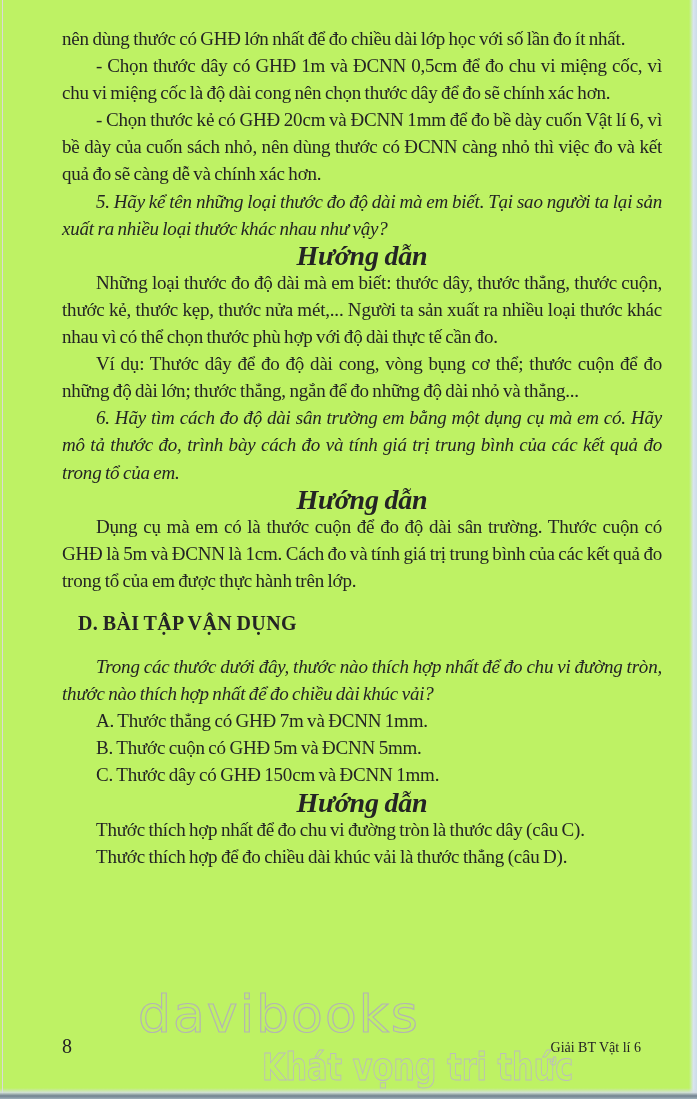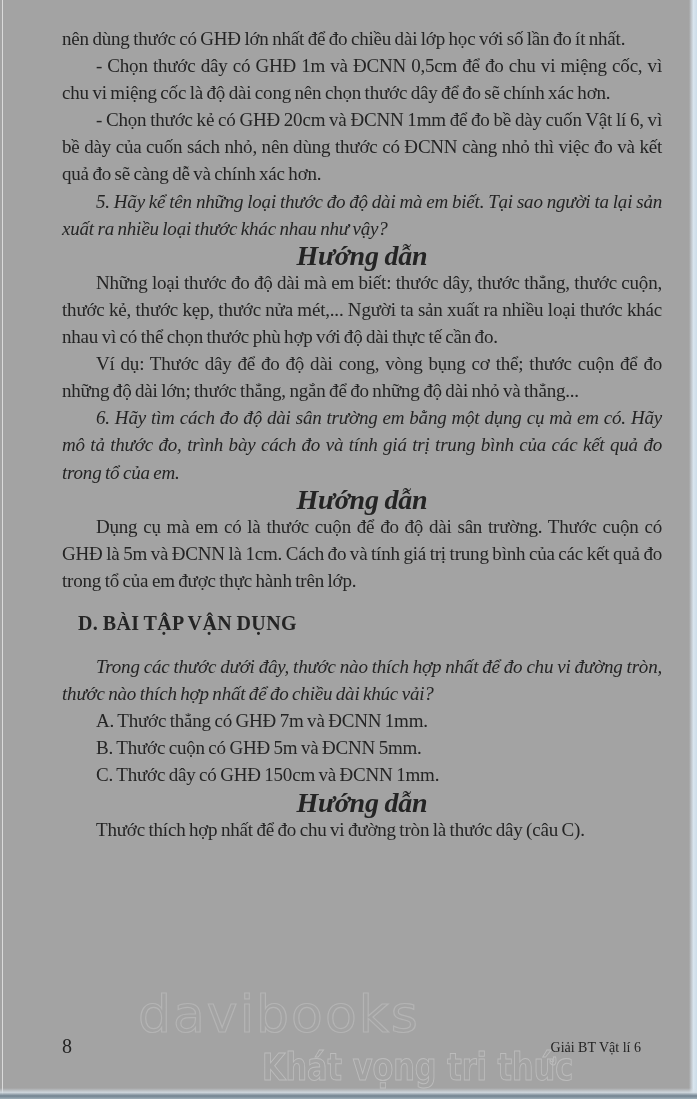--- a/index.html
+++ b/index.html
@@ -2,21 +2,21 @@
 <html><head>
 <meta charset="utf-8">
 <style>
   html, body { margin: 0; padding: 0; }
   body { background: #ffffff; }
 
   .page {
     position: relative;
     width: 697px;
     height: 1099px;
-    background: #a3a3a3;
+    background: #bef264;
     font-family: "Liberation Serif", "DejaVu Serif", serif;
     color: #242424;
     overflow: hidden;
   }
 
   .text-block {
     position: absolute;
     left: 62px;
     top: 25px;
     width: 600px;
@@ -131,20 +131,21 @@
     <p class="para italic">6. Hãy tìm cách đo độ dài sân trường em bằng một dụng cụ mà em có. Hãy mô tả thước đo, trình bày cách đo và tính giá trị trung bình của các kết quả đo trong tổ của em.</p>
     <p class="center-head">Hướng dẫn</p>
     <p class="para">Dụng cụ mà em có là thước cuộn để đo độ dài sân trường. Thước cuộn có GHĐ là 5m và ĐCNN là 1cm. Cách đo và tính giá trị trung bình của các kết quả đo trong tổ của em được thực hành trên lớp.</p>
     <p class="section-head">D. BÀI TẬP VẬN DỤNG</p>
     <p class="para italic">Trong các thước dưới đây, thước nào thích hợp nhất để đo chu vi đường tròn, thước nào thích hợp nhất để đo chiều dài khúc vải?</p>
     <p class="para option">A. Thước thẳng có GHĐ 7m và ĐCNN 1mm.</p>
     <p class="para option">B. Thước cuộn có GHĐ 5m và ĐCNN 5mm.</p>
     <p class="para option">C. Thước dây có GHĐ 150cm và ĐCNN 1mm.</p>
     <p class="center-head">Hướng dẫn</p>
     <p class="para">Thước thích hợp nhất để đo chu vi đường tròn là thước dây (câu C).</p>
+    <p class="para option">Thước thích hợp để đo chiều dài khúc vải là thước thẳng (câu D).</p>
   </div>
 
   <div class="watermark wm1">davibooks</div>
   <div class="watermark wm2">Khát vọng tri thức</div>
 
   <div class="footer-page-num">8</div>
   <div class="footer-book-title">Giải BT Vật lí 6</div>
 
   <div class="edge-left"></div>
   <div class="edge-right"></div>

